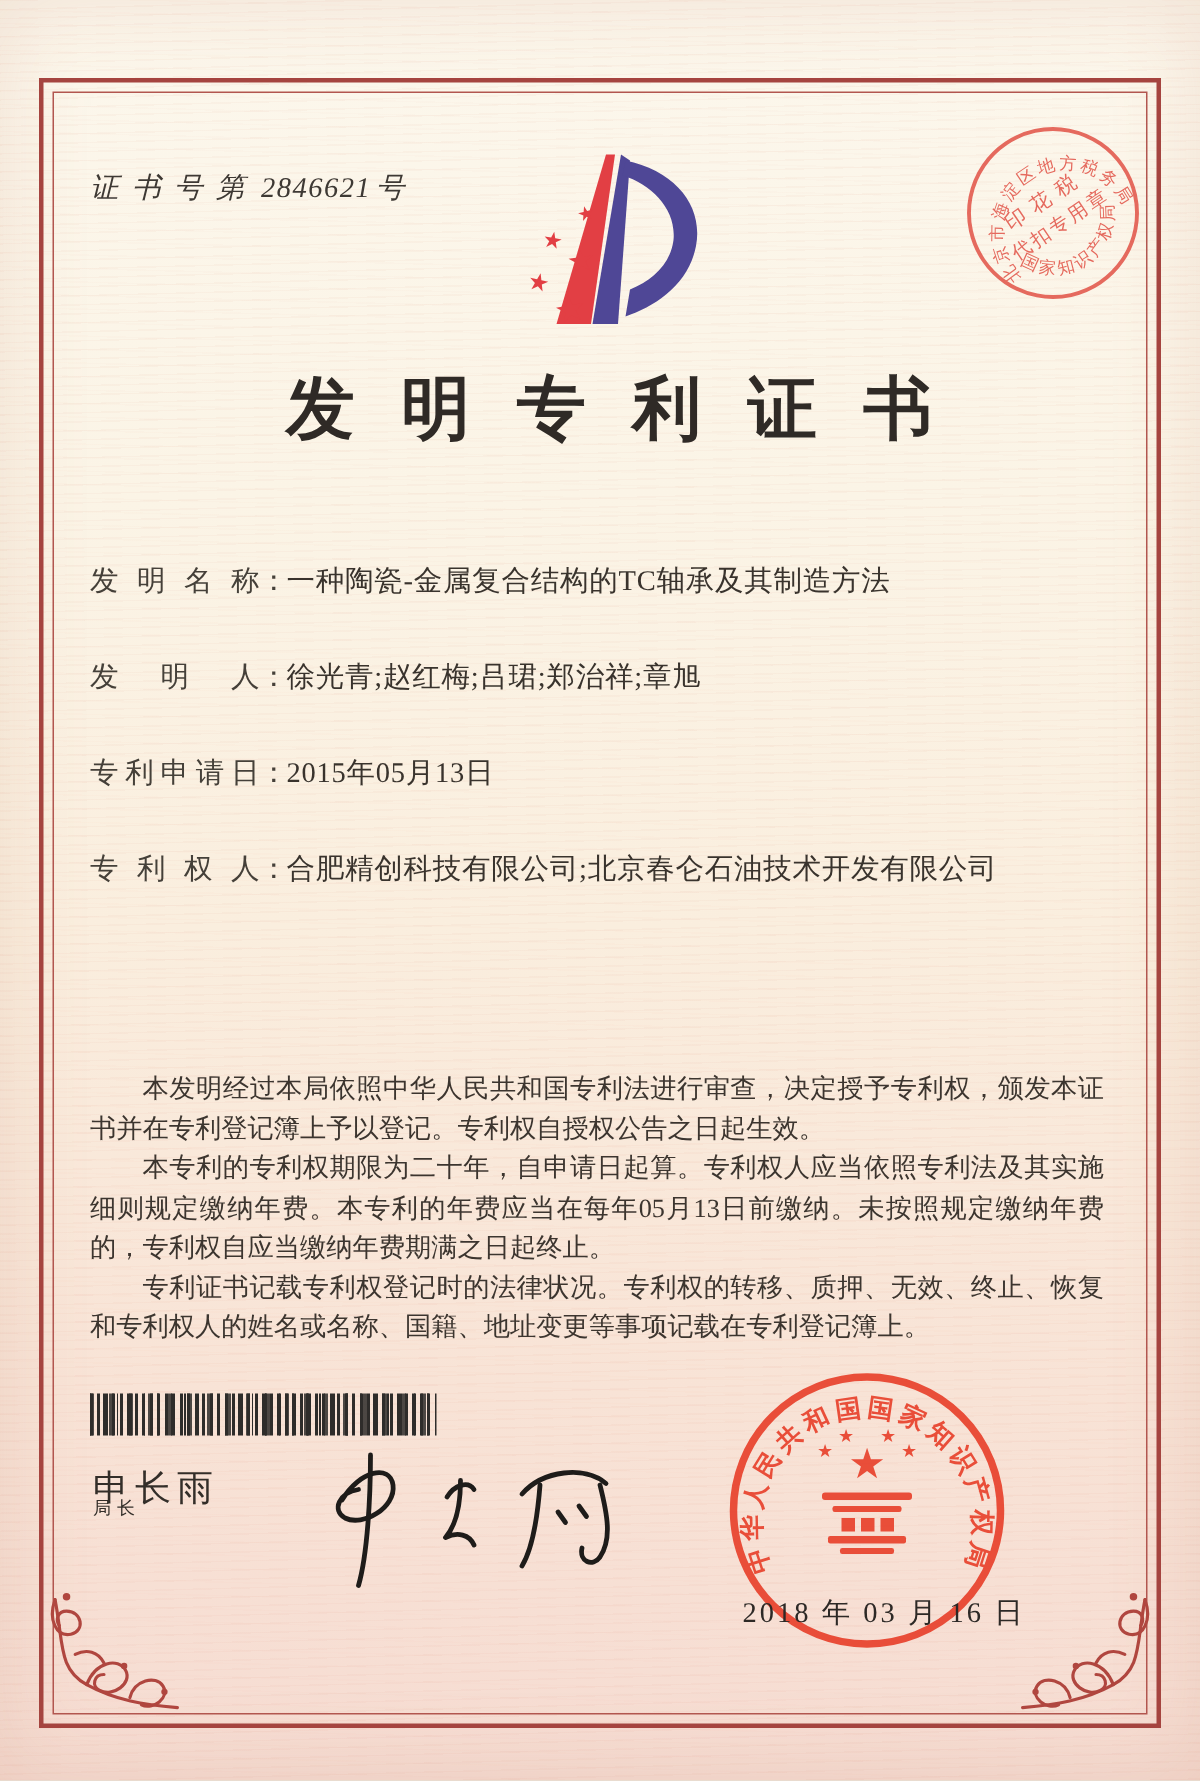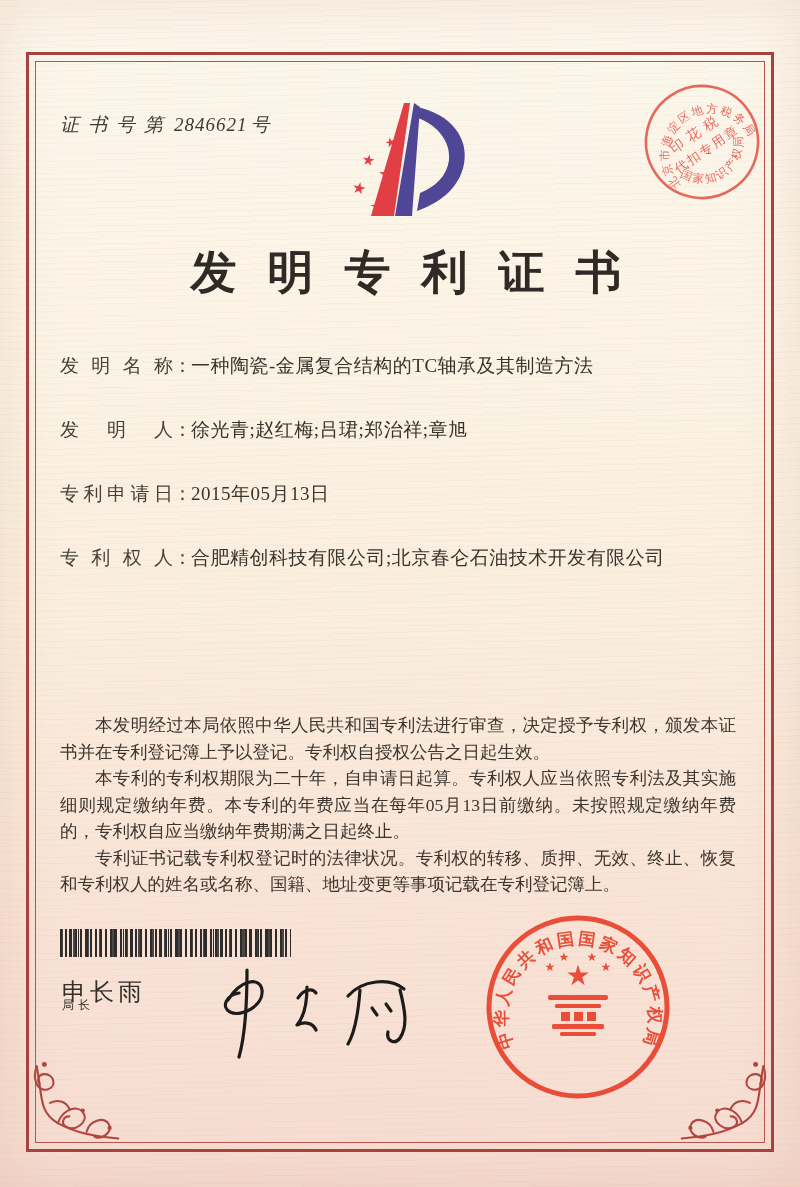--- a/index.html
+++ b/index.html
@@ -28,21 +28,21 @@
   .cert-no .suf { padding-left:3px; }
 
   .logo { position:absolute; left:331px; top:92px; width:152px; height:136px; }
 
   .tax-stamp { position:absolute; left:636px; top:76px; width:132px; height:132px; transform:rotate(-34deg); opacity:.88; z-index:4; }
 
   .title-wrap { position:absolute; left:0; right:0; top:242px; text-align:center;margin-left:12px; }
   .title-text { font-size:46px; font-weight:600; color:#2f2a26; letter-spacing:31px; margin-right:-31px; }
 
   .fields { position:absolute; left:60px; top:352px; right:52px; }
-  .frow { margin-bottom:37px; line-height:27px; font-size:19px; white-space:nowrap; }
+  .frow { margin-bottom:37px; line-height:27px; font-size:19px; white-space:nowrap;margin-top:22px; }
   .flabel { display:inline-block; width:113px; text-align:justify; text-align-last:justify; color:#454039; vertical-align:top; }
   .fcolon { display:inline-block; width:18px; color:#454039; }
   .fvalue { color:#39332d; letter-spacing:.5px; }
 
   .body-text { position:absolute; left:60px; top:712px; right:64px; font-size:17.5px; line-height:26.5px; text-align:justify; color:#3c352f; }
   .body-text p { text-indent:2em; }
 
   .barcode { position:absolute; left:60px; top:929px; width:231px; height:28px;
     background:
       repeating-linear-gradient(90deg,#2e2c2a 0 2px,transparent 2px 5px),
@@ -191,13 +191,14 @@
         <rect x="73" y="93" width="46" height="4" rx="1.5"></rect>
         <rect x="79" y="101" width="9" height="9"></rect>
         <rect x="92" y="101" width="9" height="9"></rect>
         <rect x="105" y="101" width="9" height="9"></rect>
         <rect x="70" y="113" width="52" height="5" rx="1.5"></rect>
         <rect x="78" y="121" width="36" height="4" rx="1.5"></rect>
       </g>
     </g>
   </svg>
 
+  <div class="issue-date">2018 年 03 月 16 日</div>
 </div>
 
 </body></html>

